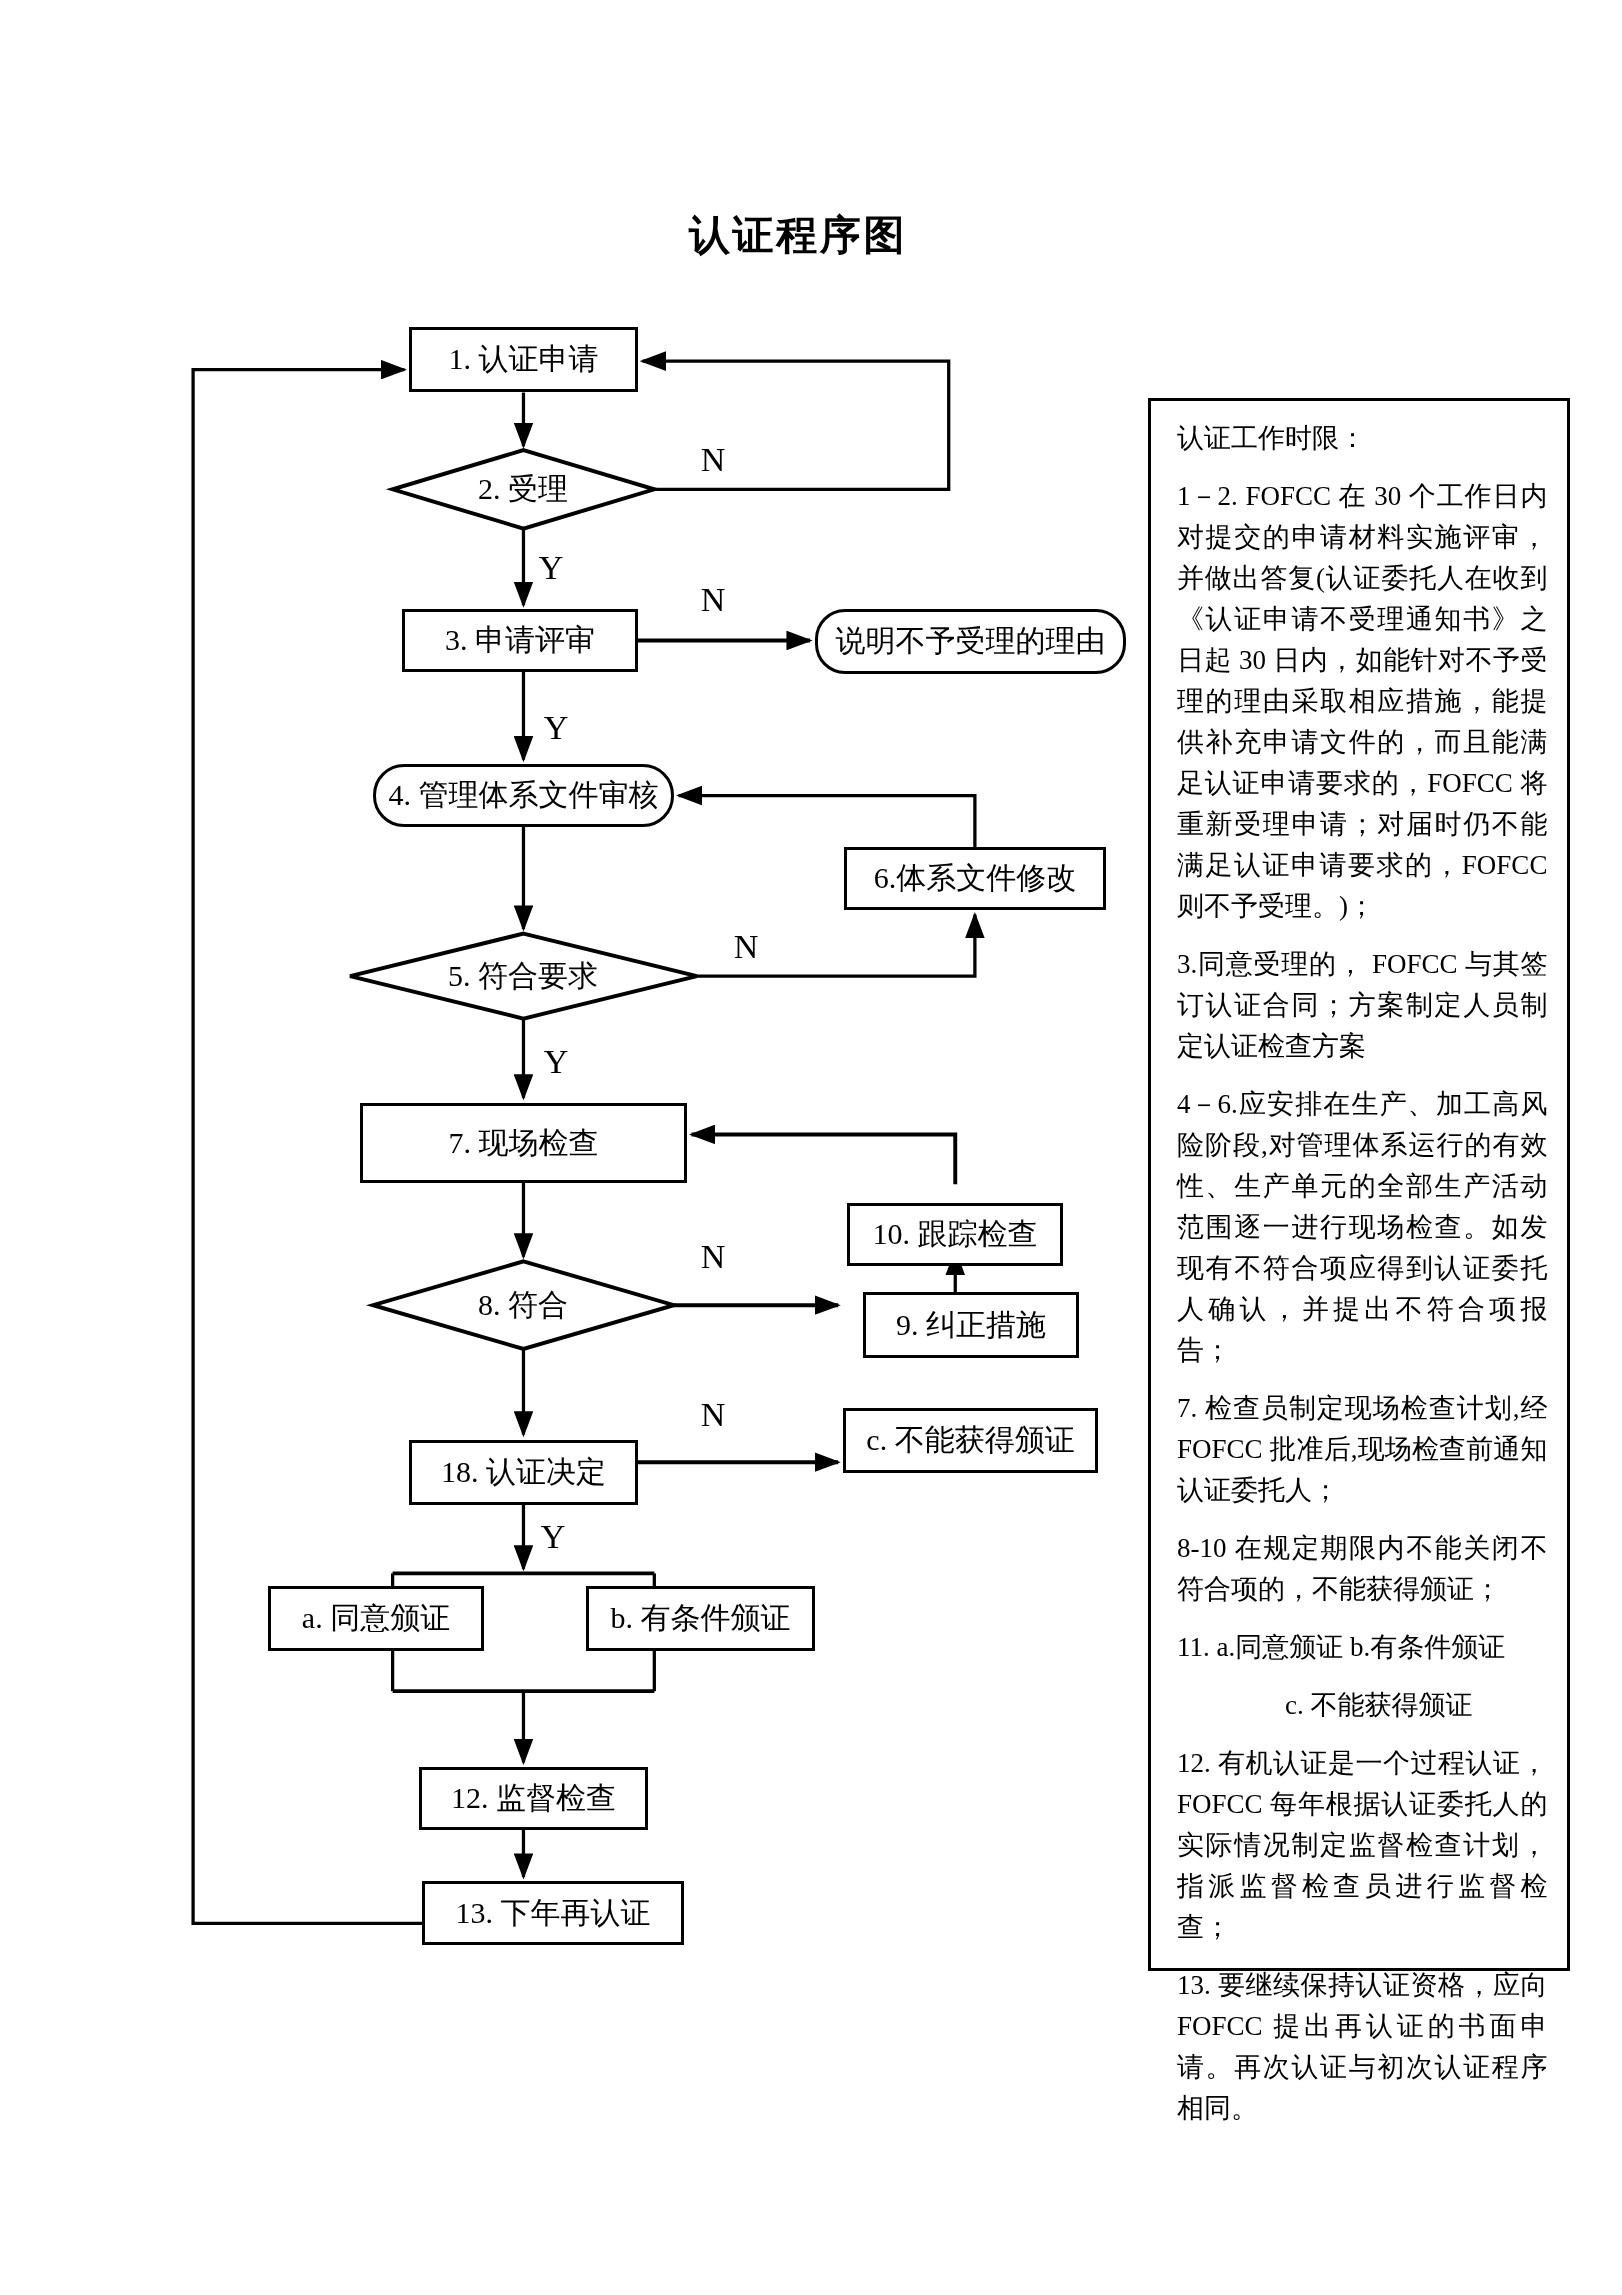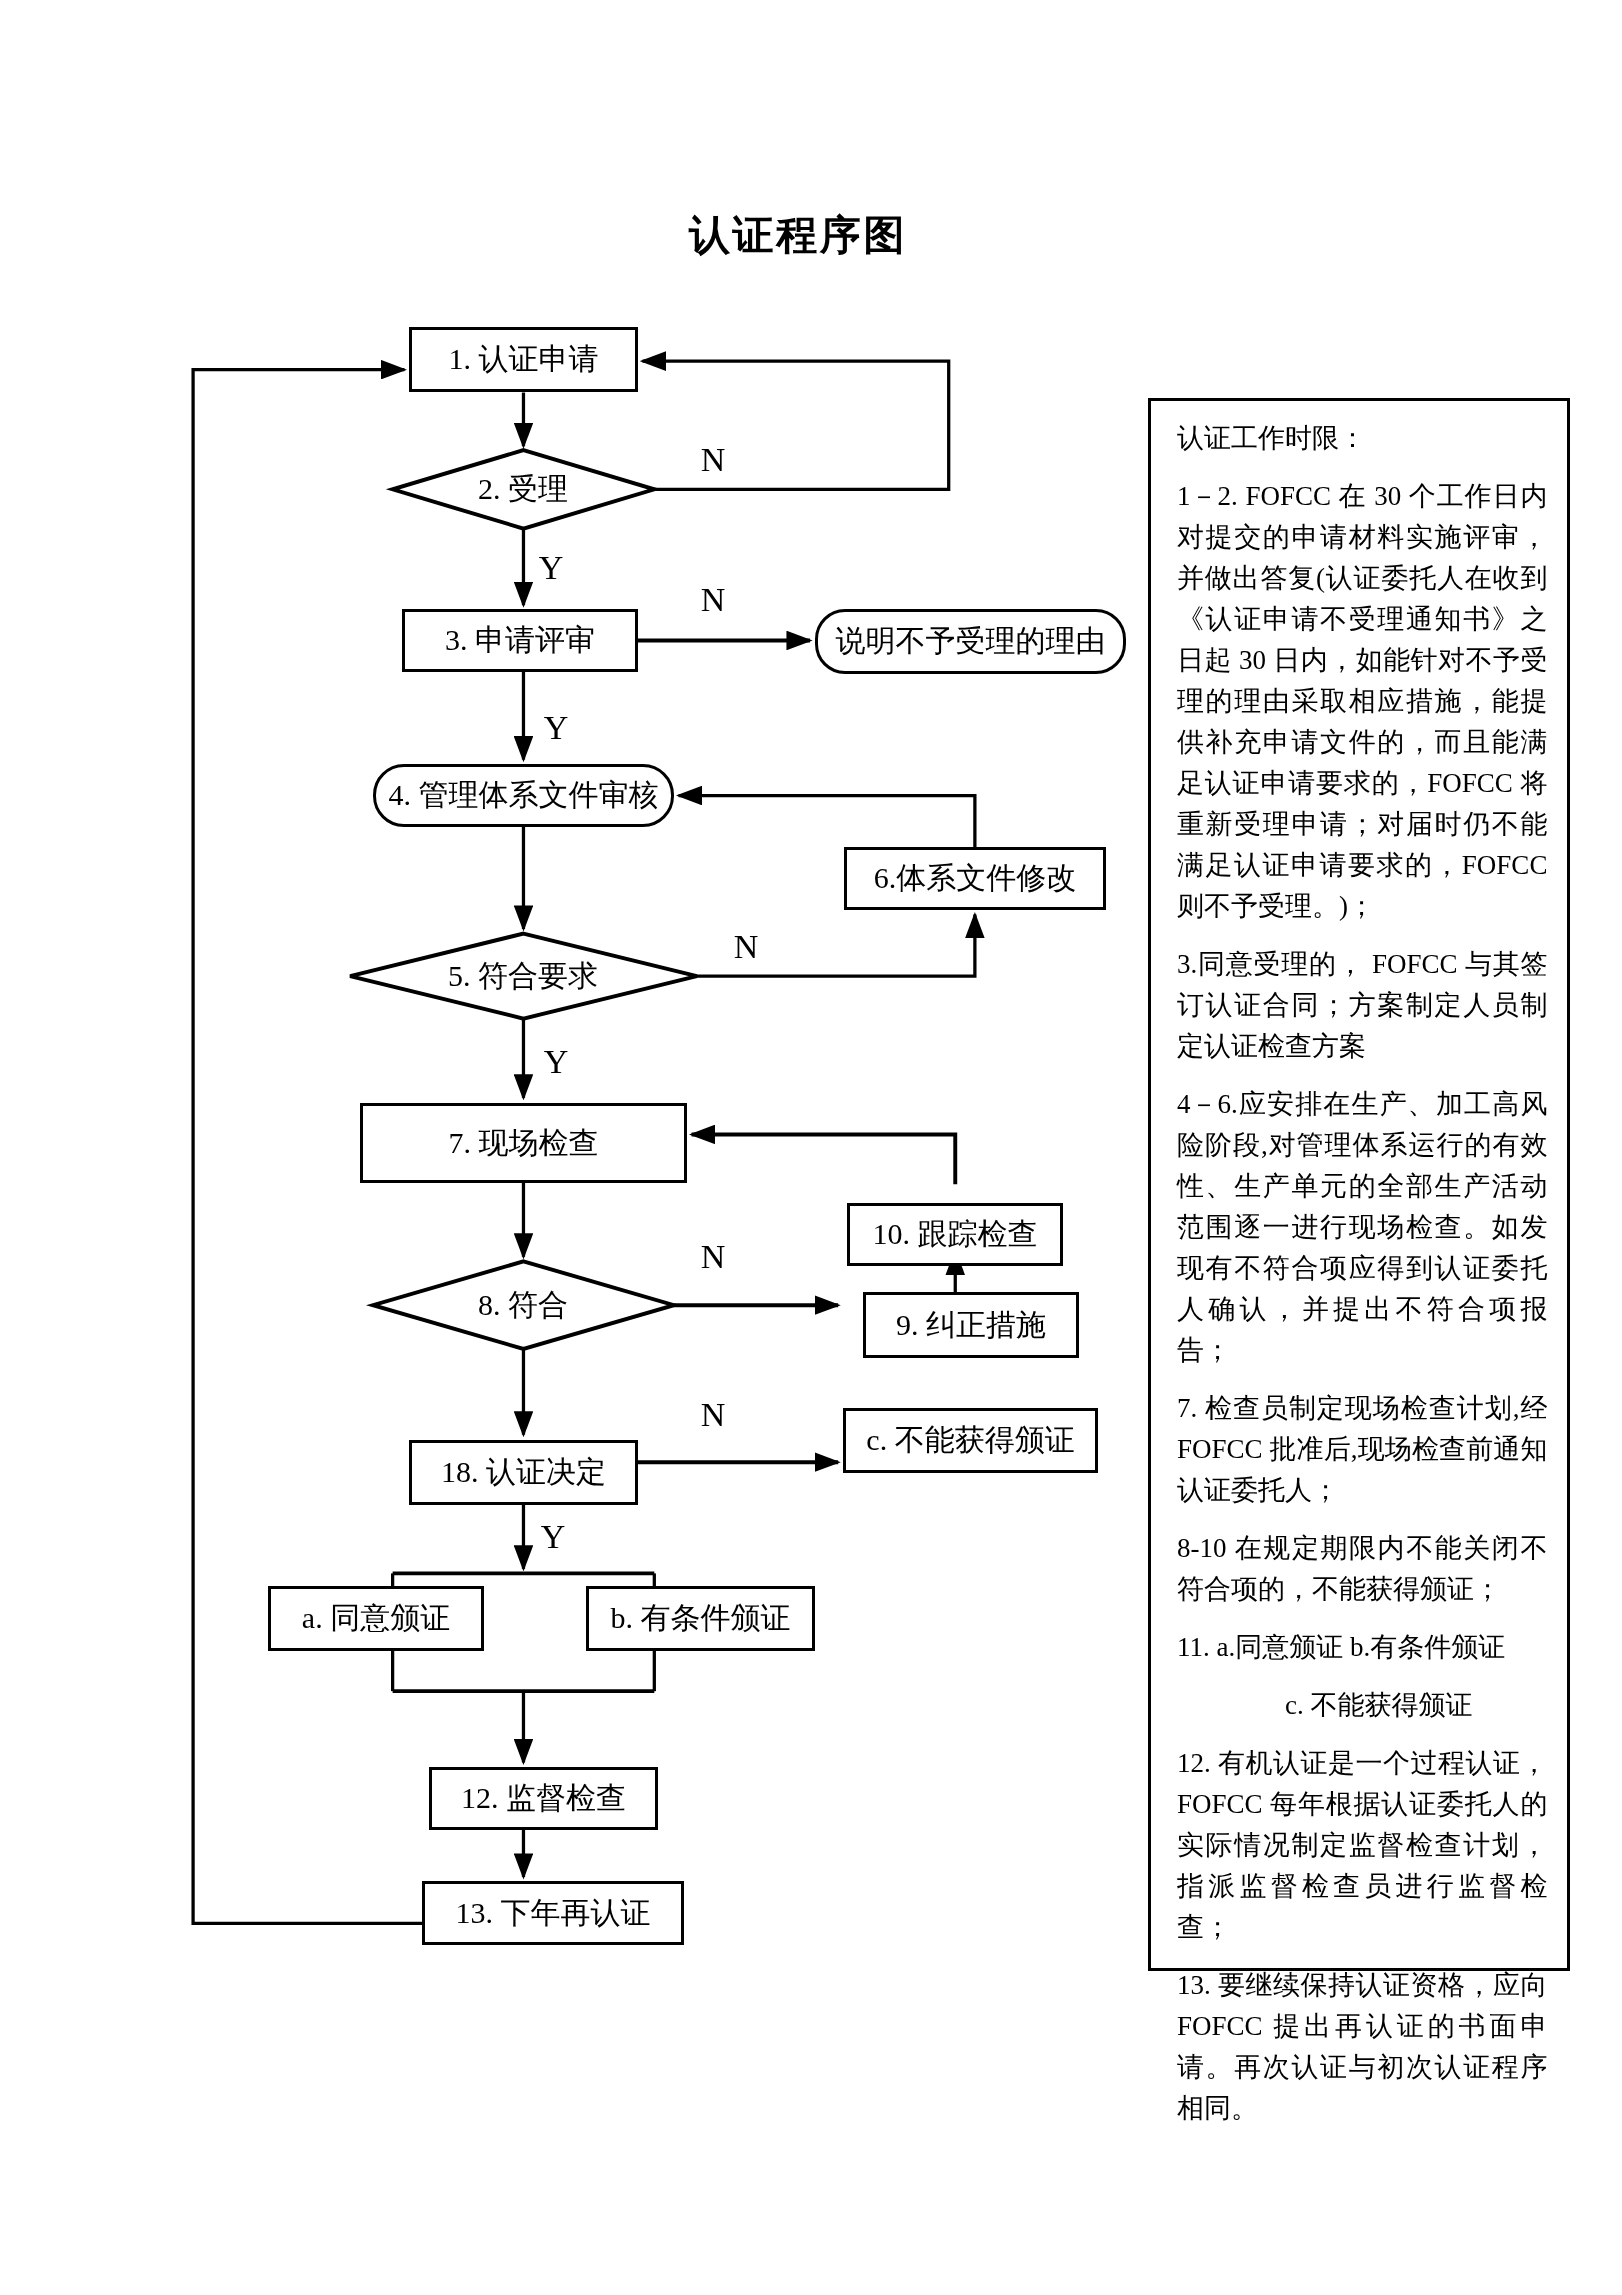--- a/index.html
+++ b/index.html
@@ -103,21 +103,21 @@
   <div class="node" style="left:844px;top:847px;width:262px;height:63px;">6.体系文件修改</div>
   <div class="dlabel" style="left:425px;top:955px;width:196px;height:43px;">5. 符合要求</div>
   <div class="node" style="left:360px;top:1103px;width:327px;height:80px;">7. 现场检查</div>
   <div class="node" style="left:847px;top:1184px;width:216px;height:63px;margin-top:19px;">10. 跟踪检查</div>
   <div class="dlabel" style="left:425px;top:1284px;width:196px;height:43px;">8. 符合</div>
   <div class="node" style="left:847px;top:1292px;width:216px;height:66px;margin-left:16px;">9. 纠正措施</div>
   <div class="node" style="left:409px;top:1440px;width:229px;height:65px;">18. 认证决定</div>
   <div class="node" style="left:843px;top:1408px;width:255px;height:65px;">c. 不能获得颁证</div>
   <div class="node" style="left:268px;top:1586px;width:216px;height:65px;">a. 同意颁证</div>
   <div class="node" style="left:586px;top:1586px;width:229px;height:65px;">b. 有条件颁证</div>
-  <div class="node" style="left:419px;top:1767px;width:229px;height:63px;margin-left:10px;">12. 监督检查</div>
+  <div class="node" style="left:419px;top:1767px;width:229px;height:63px;">12. 监督检查</div>
   <div class="node" style="left:422px;top:1881px;width:262px;height:64px;">13. 下年再认证</div>
 
   <div class="branch-label" style="left:690px;top:438px;">N</div>
   <div class="branch-label" style="left:528px;top:546px;">Y</div>
   <div class="branch-label" style="left:690px;top:578px;">N</div>
   <div class="branch-label" style="left:533px;top:706px;">Y</div>
   <div class="branch-label" style="left:723px;top:925px;">N</div>
   <div class="branch-label" style="left:533px;top:1040px;">Y</div>
   <div class="branch-label" style="left:690px;top:1235px;">N</div>
   <div class="branch-label" style="left:690px;top:1393px;">N</div>

